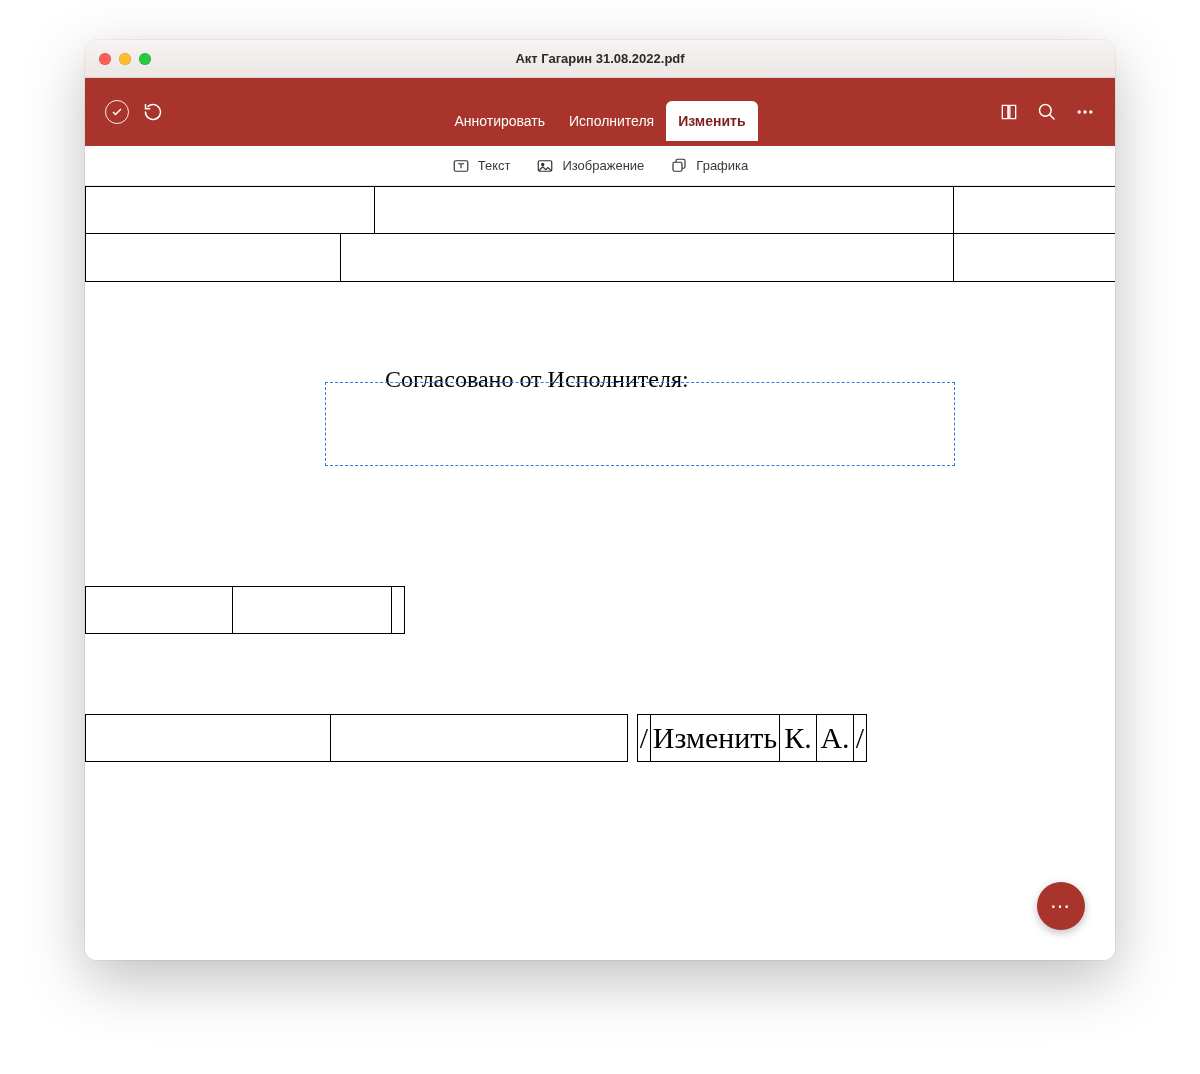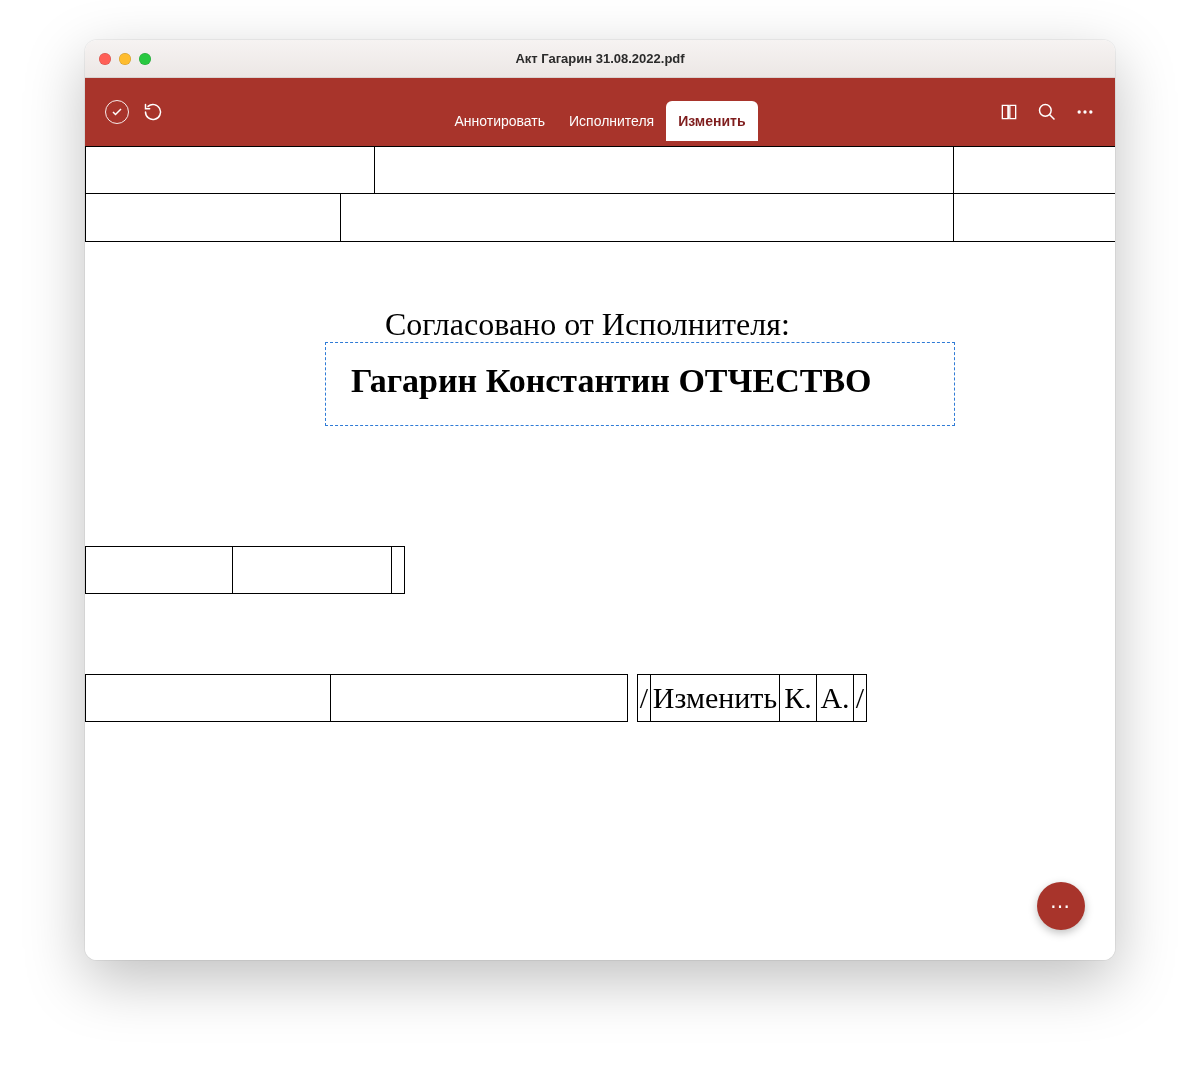--- a/index.html
+++ b/index.html
@@ -122,21 +122,21 @@
   .doc-text {
     font-family: "Times New Roman", Times, serif;
     color:#000;
     position:absolute;
   }
   .row1 { top: 165px; left:0; right:0; height: 48px; }
   .row1 .cell-a { position:absolute; left:0; width:290px; height:48px; border:1px solid #000; }
   .row1 .cell-b { position:absolute; left:289px; width:580px; height:48px; border:1px solid #000; }
   .row1 .cell-c { position:absolute; left:868px; right:0; height:48px; border:1px solid #000; border-right:none;}
   .label-approved {
-    top: 160px; left: 300px; font-size: 32px; font-weight: 400;
+    top: 180px; left: 300px; font-size: 24px; font-weight: 400;
   }
   .row2 { top: 210px; left:0; right:0; height: 48px; }
   .row2 .cell-a { position:absolute; left:0; width:256px; height:48px; border:1px solid #000; border-top:none;}
   .row2 .cell-b { position:absolute; left:255px; width:614px; height:48px; border:1px solid #000; border-top:none;}
   .row2 .cell-c { position:absolute; left:868px; right:0; height:48px; border:1px solid #000; border-top:none; border-right:none;}
   .name-text {
     top: 216px; left: 266px; font-size: 34px; font-weight: 700;
   }
   .selection-box {
     position:absolute;
@@ -225,36 +225,59 @@
       <div class="icon-btn">
         <svg width="20" height="20" viewBox="0 0 24 24" fill="white">
             <circle cx="5" cy="12" r="2"></circle>
             <circle cx="12" cy="12" r="2"></circle>
             <circle cx="19" cy="12" r="2"></circle>
           </svg>
       </div>
     </div>
   </div>
 
+  <div class="subtoolbar">
+    <div class="sub-item">
+      <svg width="18" height="18" viewBox="0 0 24 24" fill="none" stroke="#333" stroke-width="1.6">
+          <rect x="3" y="5" width="18" height="14" rx="2"></rect>
+          <path d="M8 9h8M12 9v6"></path>
+        </svg>
+      <span>Текст</span>
+    </div>
+    <div class="sub-item">
+      <svg width="18" height="18" viewBox="0 0 24 24" fill="none" stroke="#333" stroke-width="1.6">
+          <rect x="3" y="5" width="18" height="14" rx="2"></rect>
+          <circle cx="9" cy="10" r="1.5" fill="#333"></circle>
+          <path d="M4 18l5-5 4 4 3-3 4 4"></path>
+        </svg>
+      <span>Изображение</span>
+    </div>
+    <div class="sub-item">
+      <svg width="18" height="18" viewBox="0 0 24 24" fill="none" stroke="#333" stroke-width="1.6">
+          <rect x="4" y="7" width="12" height="12" rx="2"></rect>
+          <path d="M8 7V5a2 2 0 0 1 2-2h8a2 2 0 0 1 2 2v8a2 2 0 0 1-2 2h-2"></path>
+        </svg>
+      <span>Графика</span>
+    </div>
+  </div>
 
   <div class="canvas">
 
     <div class="row1">
       <div class="cell-a"></div>
       <div class="cell-b"></div>
       <div class="cell-c"></div>
     </div>
     <div class="doc-text label-approved">Согласовано от Исполнителя:</div>
 
     <div class="row2">
       <div class="cell-a"></div>
       <div class="cell-b"></div>
       <div class="cell-c"></div>
     </div>
-    <div class="doc-text name-text">Гагарин Константин ОТЧЕСТВО</div>
 
     <div class="selection-box"></div>
 
     <div class="row3">
       <div class="cell-a"></div>
       <div class="cell-b"></div>
       <div class="cell-c"></div>
     </div>
 
     <div class="row4">

